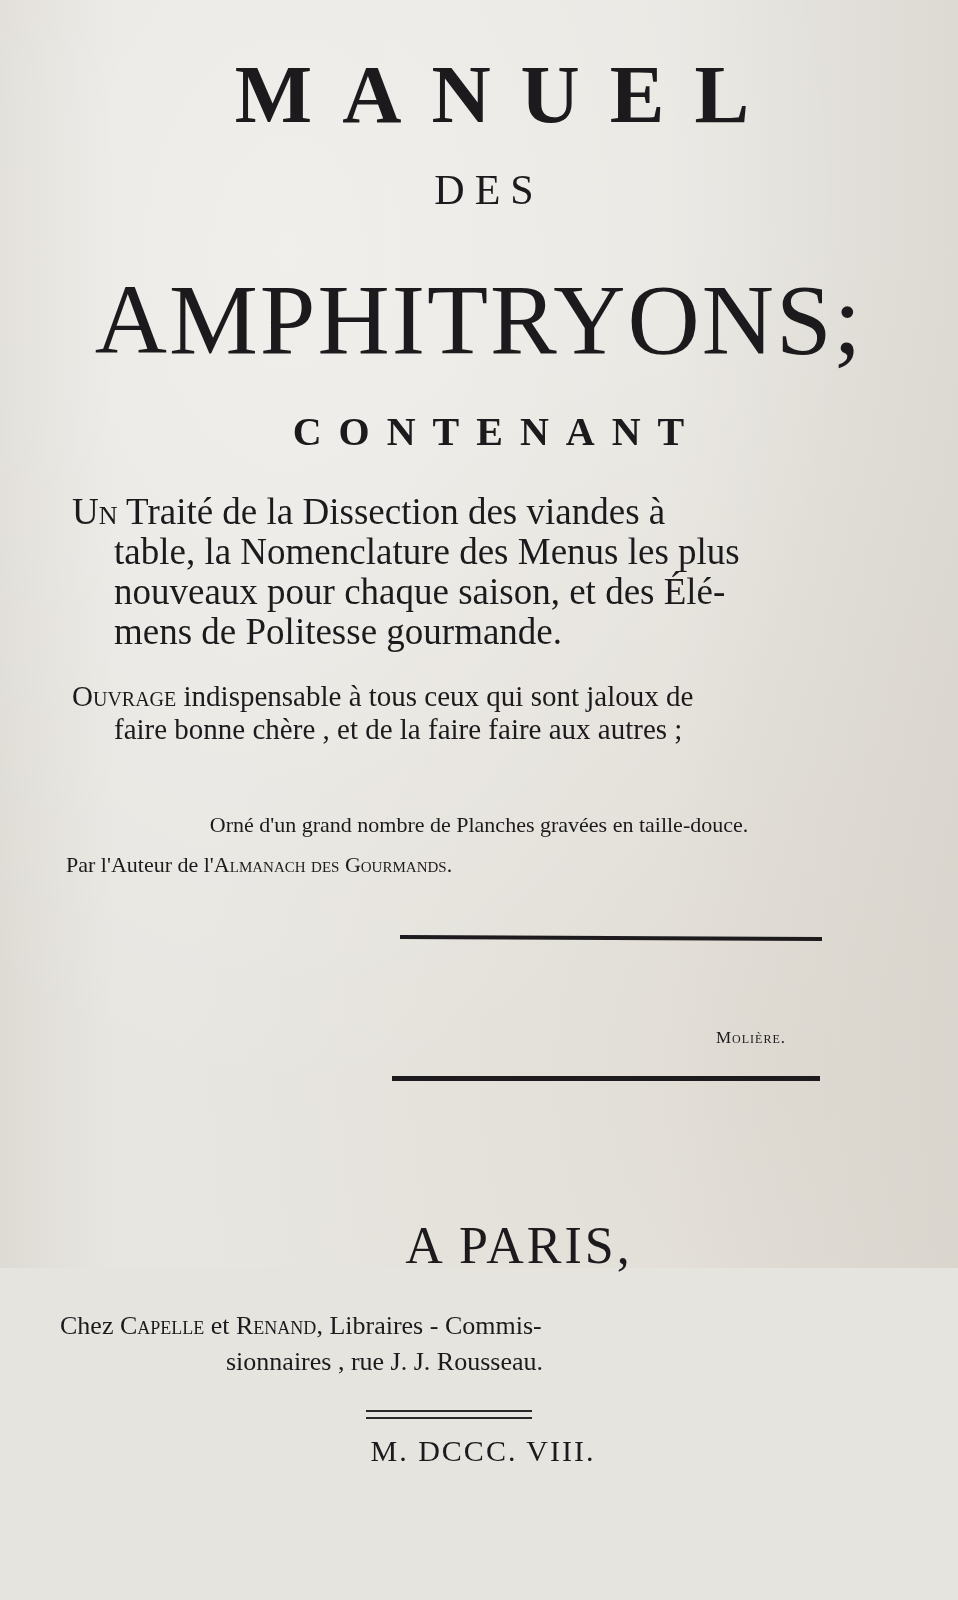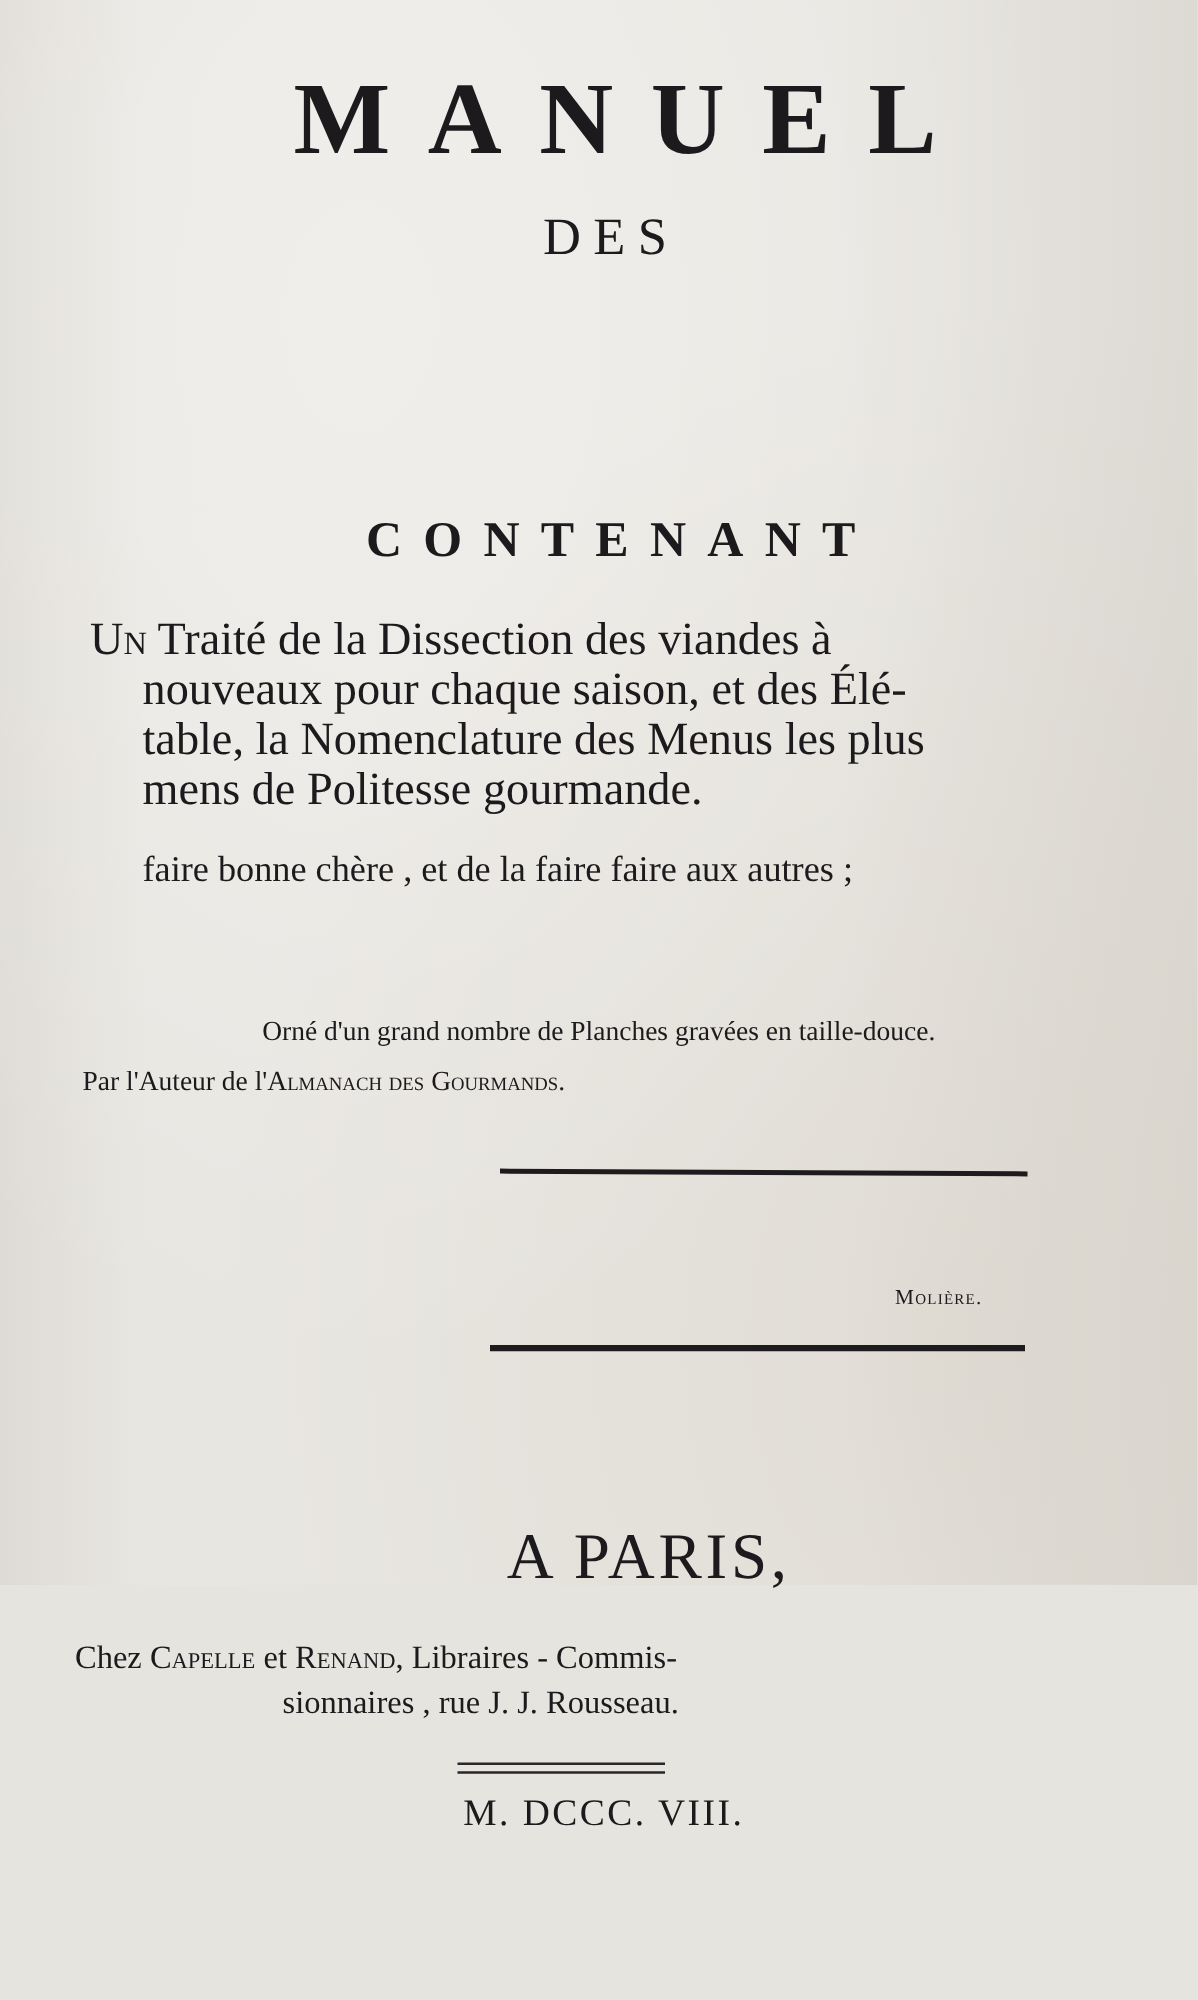--- a/index.html
+++ b/index.html
@@ -43,30 +43,32 @@
   .double-rule { position: absolute; left: 366px; top: 1410px; width: 166px; height: 9px; border-top: 2px solid #2a262a; border-bottom: 2px solid #2a262a; box-sizing: border-box; }
   .l-date { top: 1434px; font-size: 30px; letter-spacing: 2px; font-family: "Liberation Serif", serif; padding-left: 4px; }
 </style>
 </head>
 <body>
 
 <div class="page">
 
   <div class="line l-manuel">MANUEL</div>
   <div class="line l-des">DES</div>
+  <div class="line l-amph">AMPHITRYONS;</div>
   <div class="line l-contenant">CONTENANT</div>
 
   <div class="para p1">
     <div><span class="sc">Un</span> <span>Traité de la Dissection des viandes à</span></div>
+    <div class="indent">table, la Nomenclature des Menus les plus</div>
     <div class="indent">nouveaux pour chaque saison, et des Élé-</div>
-    <div class="indent">table, la Nomenclature des Menus les plus</div>
     <div class="indent">mens de Politesse gourmande.</div>
   </div>
 
   <div class="para p2">
+    <div><span class="sc">Ouvrage</span> <span>indispensable à tous ceux qui sont jaloux de</span></div>
     <div class="indent">faire bonne chère , et de la faire faire aux autres ;</div>
   </div>
 
   <div class="line l-orne">Orné d'un grand nombre de Planches gravées en taille-douce.</div>
 
   <div class="l-par">
     <span>Par l'Auteur de l'</span><span class="sc">Almanach des Gourmands.</span>
   </div>
 
   <div class="rule rule-top"></div>

